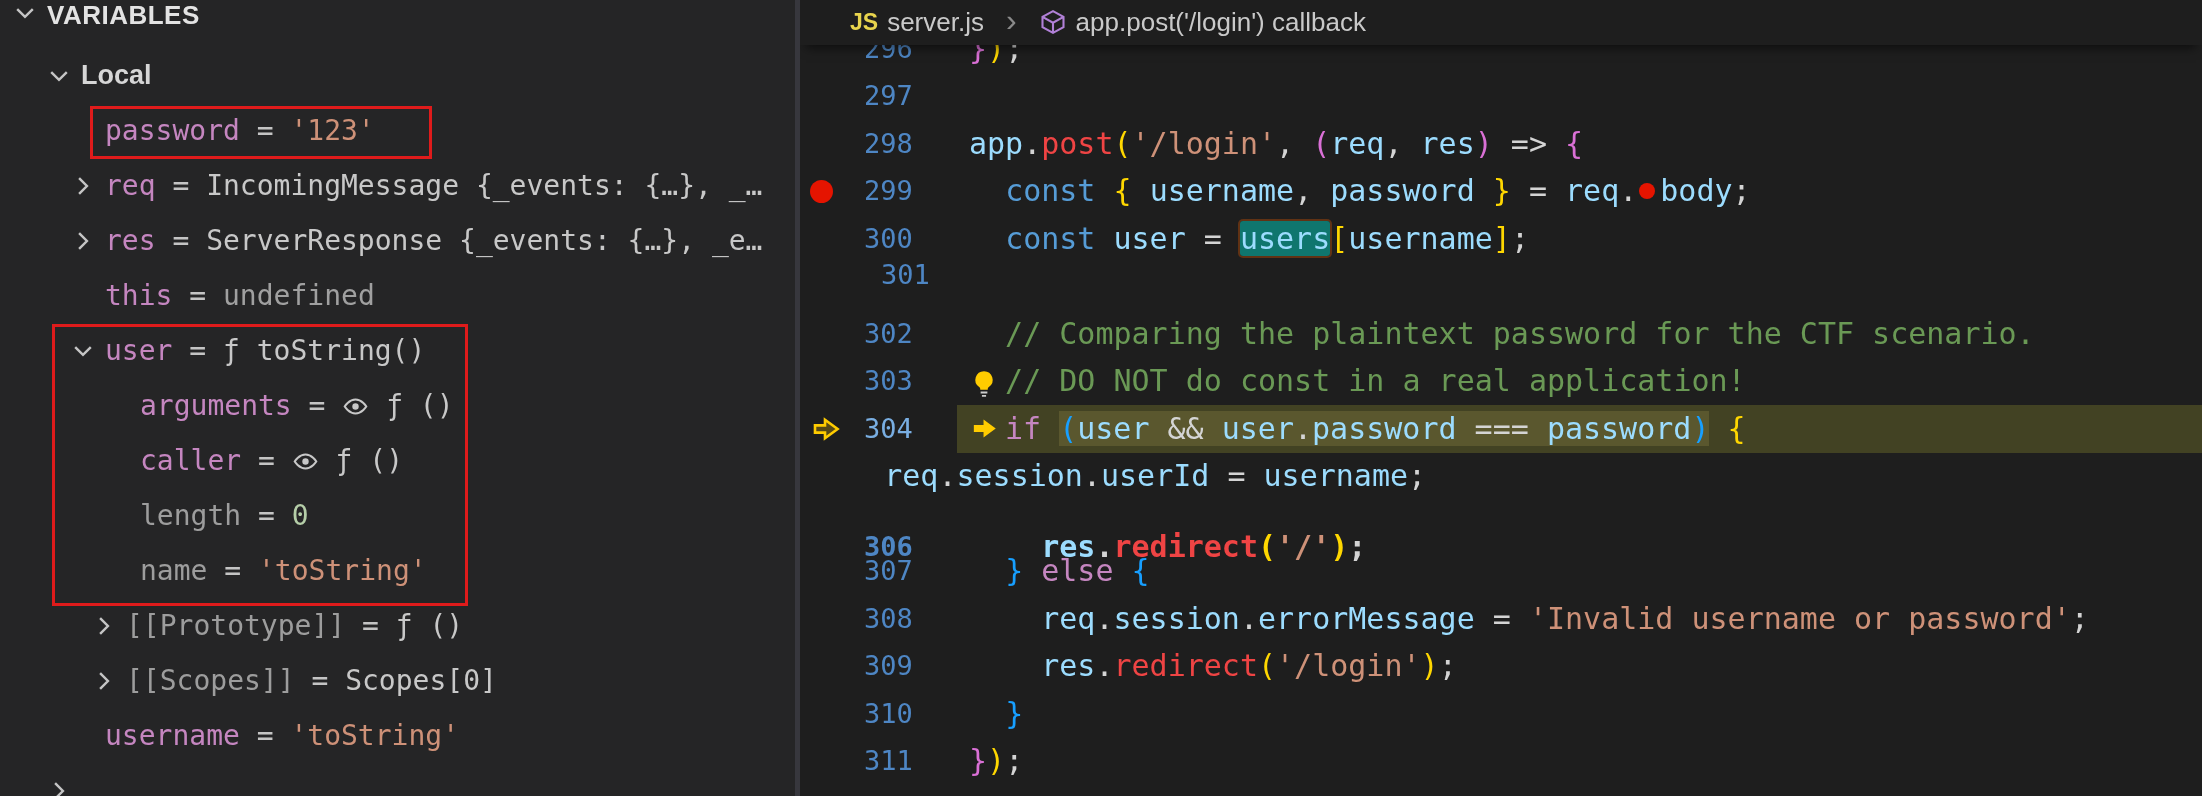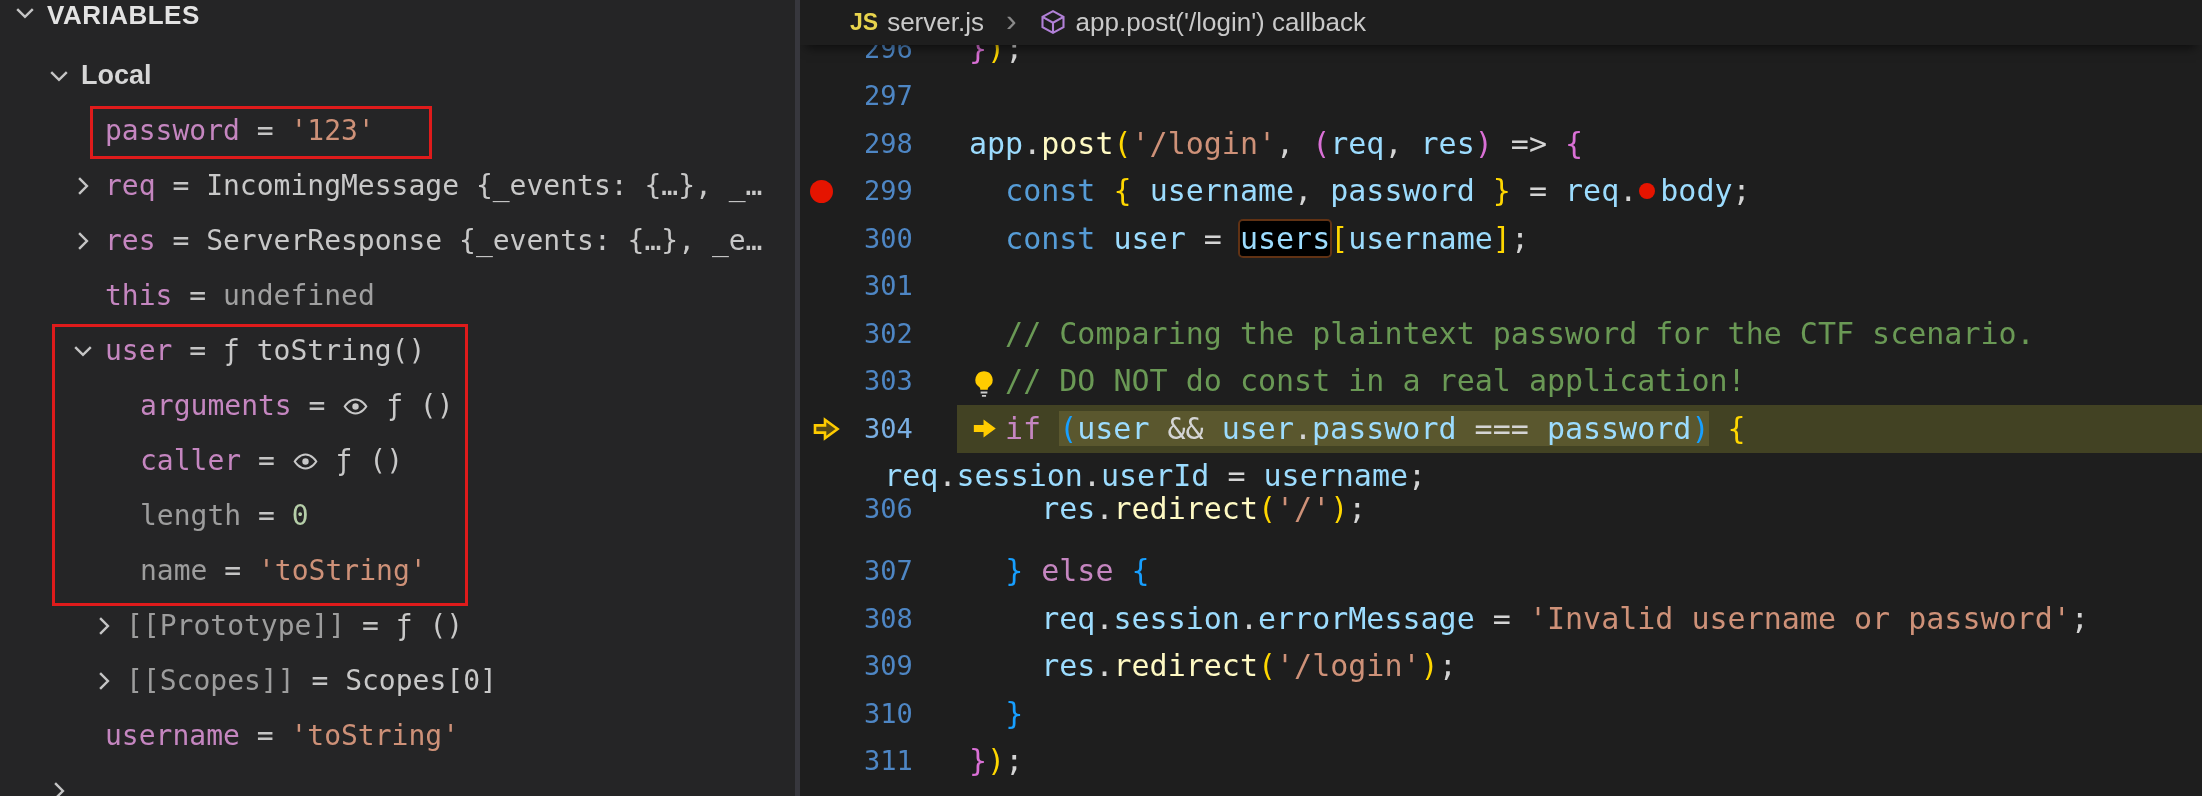--- a/index.html
+++ b/index.html
@@ -44,28 +44,28 @@
   .lnum{flex:1;text-align:center;padding-right:40px;font-family:"DejaVu Sans Mono",monospace;font-size:27px;line-height:48px;color:#4e86c4}
   .lnum.active{color:#79aee2}
   .cline{flex:1;position:relative;padding-left:12px;font-family:"DejaVu Sans Mono",monospace;font-size:30px;line-height:48px;white-space:pre;color:#d4d4d4}
   .cline.hl{background:rgba(255,255,64,.16)}
   .expr{background:rgba(255,235,120,.13)}
 
   
   .kw{color:#569cd6}
   .ctrl{color:#c586c0}
   .str{color:#ce9178}
-  .fn{color:#fef9c3}
+  .fn{color:#ef4444}
   .vr{color:#9cdcfe}
   .pun{color:#d4d4d4}
   .com{color:#6a9955}
   .b1{color:#ffd700}
   .b2{color:#da70d6}
   .b3{color:#179fff}
-  .word-hl{background:#000000;border-radius:3px;box-shadow:0 0 0 2px #613214}
+  .word-hl{background:#0f766e;border-radius:3px;box-shadow:0 0 0 2px #613214}
 
   
   .gbp{width:23px;height:23px;border-radius:50%;background:#e51400}
   .ibp{display:inline-block;width:16px;height:16px;border-radius:50%;background:#e51400;margin:0 5px 0 2px;transform:translateY(-2px)}
   .bulb{position:absolute;left:12px;top:8px;width:30px;height:30px;z-index:2}
   .icon-inline-arrow svg{vertical-align:-5px;margin-right:5px}
 </style>
 </head>
 <body>
 
@@ -153,21 +153,21 @@
           </div>
           <div class="cline"><span class="pun">  </span><span class="kw">const</span><span class="pun"> </span><span class="b1">{</span><span class="pun"> </span><span class="vr">username</span><span class="pun">, </span><span class="vr">password</span><span class="pun"> </span><span class="b1">}</span><span class="pun"> = </span><span class="vr">req</span><span class="pun">.</span><span class="icon-inline-breakpoint"><span class="ibp"></span></span><span class="vr">body</span><span class="pun">;</span></div>
         </div>
         <div class="crow" style="top: 169.5px;">
           <div class="gutter">
             <span class="glyph"></span>
             <span class="lnum">300</span>
           </div>
           <div class="cline"><span class="pun">  </span><span class="kw">const</span><span class="pun"> </span><span class="vr">user</span><span class="pun"> = </span><span class="vr word-hl">users</span><span class="b1">[</span><span class="vr">username</span><span class="b1">]</span><span class="pun">;</span></div>
         </div>
-        <div class="crow" style="top: 217px;">
+        <div class="crow" style="top: 206px; margin-left: 17px;">
           <div class="gutter">
             <span class="glyph"></span>
             <span class="lnum">301</span>
           </div>
           <div class="cline"></div>
         </div>
         <div class="crow" style="top: 264.5px;">
           <div class="gutter">
             <span class="glyph"></span>
             <span class="lnum">302</span>
@@ -193,21 +193,21 @@
             </span>
             <span class="lnum active">304</span>
           </div>
           <div class="cline hl"><span class="icon-inline-arrow"><svg width="31" height="31" viewBox="0 0 16 16">
                 <path d="M2.5 6.2h5V3.4L13.8 8 7.5 12.6V9.8h-5z" fill="#ffcc00"></path>
               </svg></span><span class="ctrl">if</span><span class="pun"> </span><span class="b3 expr">(</span><span class="vr expr">user</span><span class="pun expr"> &amp;&amp; </span><span class="vr expr">user</span><span class="pun expr">.</span><span class="vr expr">password</span><span class="pun expr"> === </span><span class="vr expr">password</span><span class="b3 expr">)</span><span class="pun"> </span><span class="b1">{</span></div>
         </div>
         <div class="crow" style="top: 407px;">
           <div class="cline"><span class="pun">    </span><span class="vr">req</span><span class="pun">.</span><span class="vr">session</span><span class="pun">.</span><span class="vr">userId</span><span class="pun"> = </span><span class="vr">username</span><span class="pun">;</span></div>
         </div>
-        <div class="crow" style="top: 440px;">
+        <div class="crow" style="top: 478px; font-weight: bold;">
           <div class="gutter">
             <span class="glyph"></span>
             <span class="lnum">306</span>
           </div>
           <div class="cline"><span class="pun">    </span><span class="vr">res</span><span class="pun">.</span><span class="fn">redirect</span><span class="b1">(</span><span class="str">'/'</span><span class="b1">)</span><span class="pun">;</span></div>
         </div>
         <div class="crow" style="top: 502px;">
           <div class="gutter">
             <span class="glyph"></span>
             <span class="lnum">307</span>

